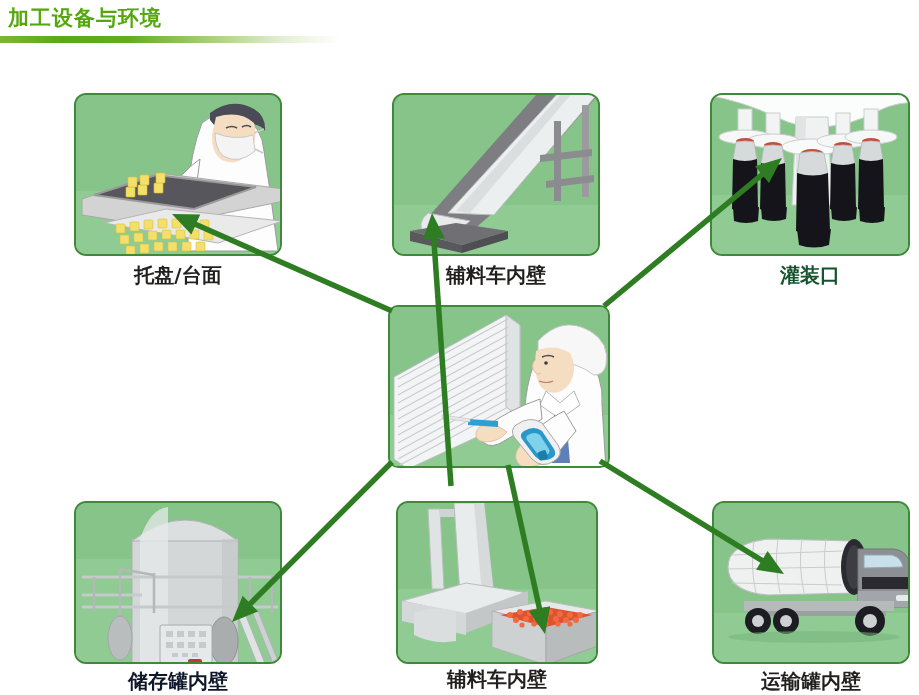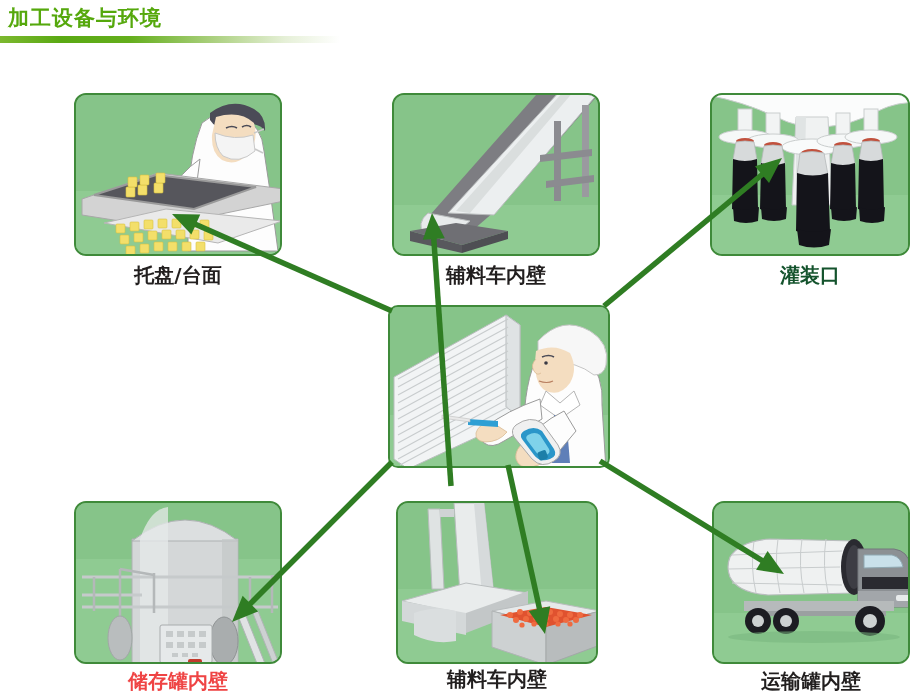--- a/index.html
+++ b/index.html
@@ -317,21 +317,21 @@
             <rect x="106" y="150" width="6" height="4"></rect>
           <rect x="116" y="150" width="6" height="4"></rect>
         </g>
         <rect x="112" y="156" width="14" height="5" rx="2" fill="#c23a2c"></rect>
 
         <path d="M168 108 l22 55 l-8 0 l-22 -55 z" fill="#e0e3e4" stroke="#b0b4b5" stroke-width="1"></path>
         <path d="M182 108 l22 55 l-6 0 l-22 -55 z" fill="#cdd1d2" stroke="#b0b4b5" stroke-width="1"></path>
       </svg>
     </div>
   </div>
-  <div class="caption" id="c-tank" style="left: 74px; top: 662px; width: 208px; color: #ef4444;">储存罐内壁</div>
+  <div class="caption" id="c-tank" style="left: 74px; top: 662px; width: 208px; color: #0f172a;">储存罐内壁</div>
 
   <div class="panel" id="p-cart" style="left: 396px; top: 495px; width: 202px; height: 163px; background: rgb(134, 196, 137); border-color: rgb(63, 138, 58);">
     <div class="panel-inner">
       <svg viewBox="0 0 202 163" width="202" height="163">
         <rect x="0" y="0" width="202" height="163" fill="#86c489"></rect>
         <rect x="0" y="86" width="202" height="77" fill="#8fcb92"></rect>
 
         <path d="M56 0 l30 0 l10 92 l-34 0 z" fill="#e9ecec" stroke="#b9bdbe" stroke-width="1"></path>
         <path d="M76 0 l10 0 l10 92 l-12 0 z" fill="#d6dadb"></path>
 

